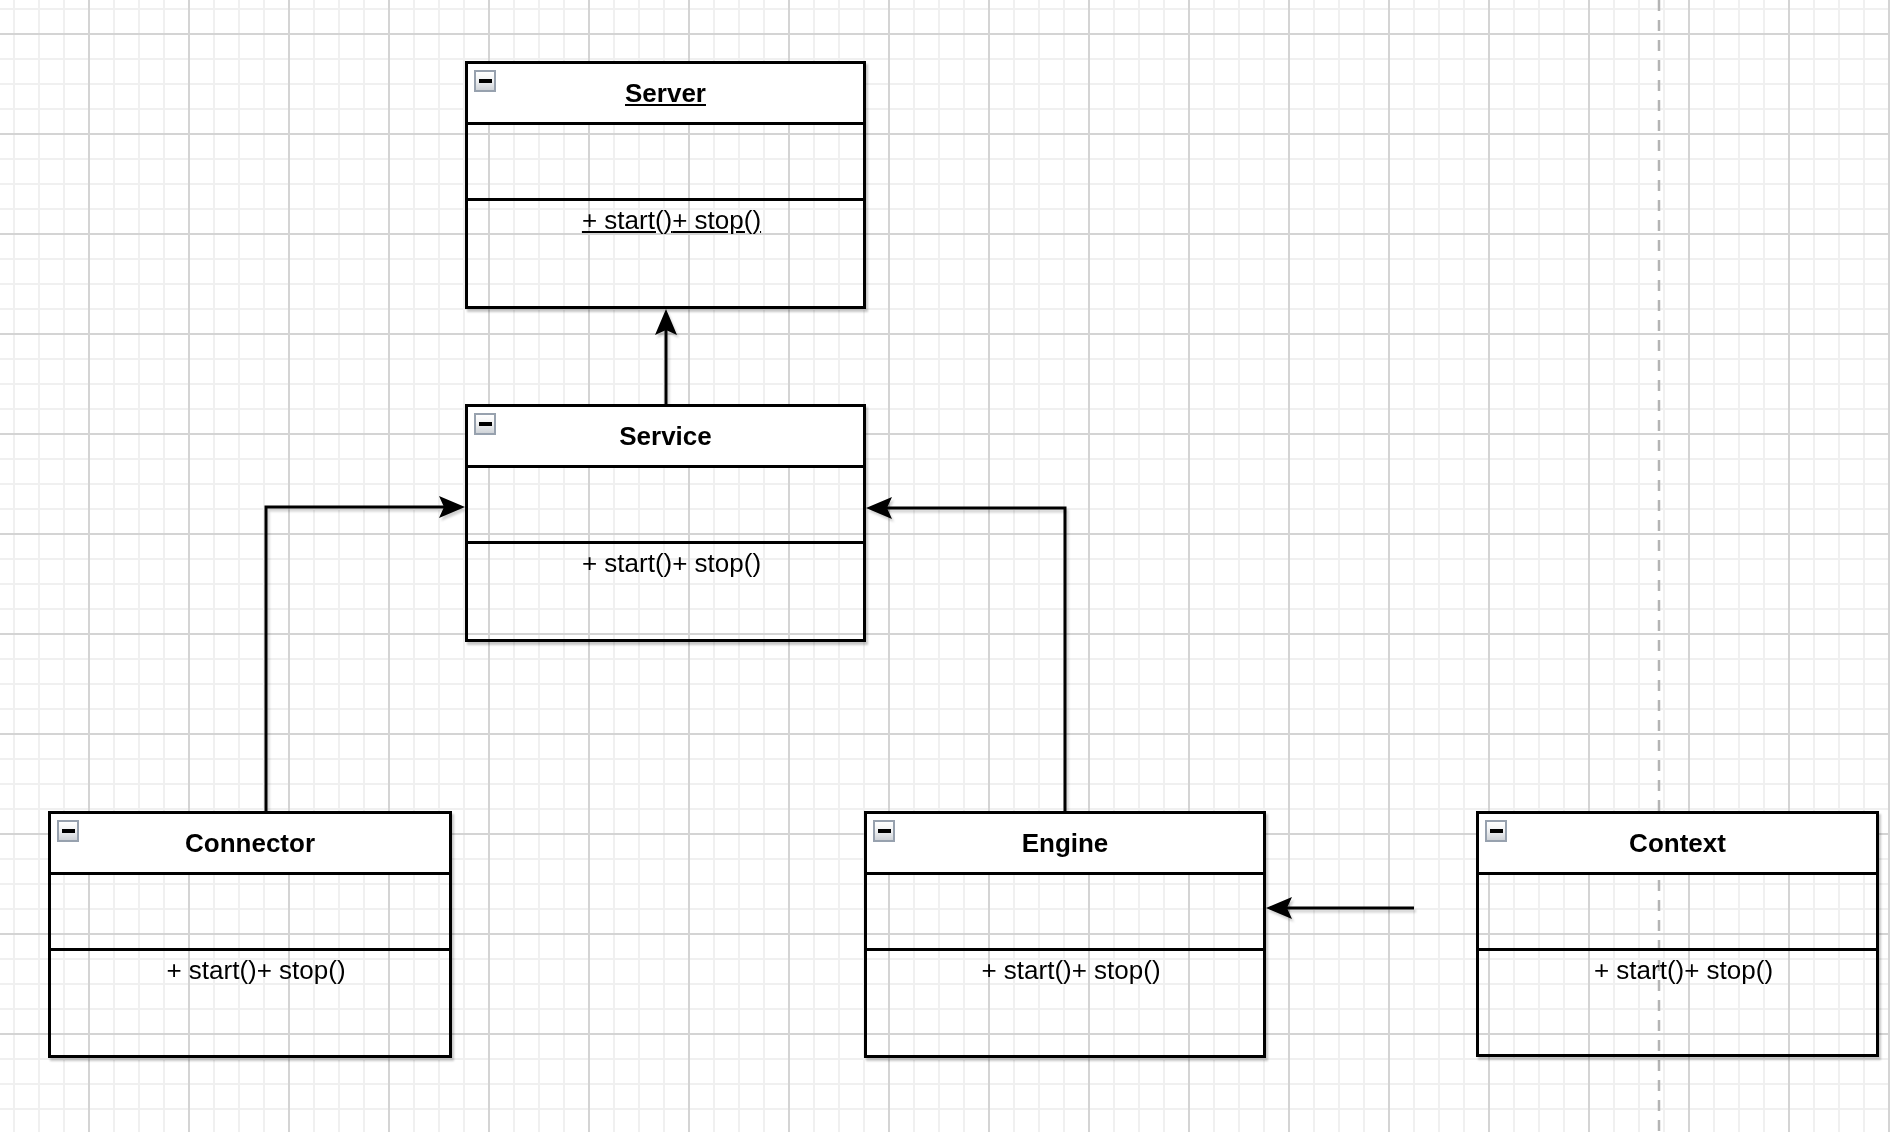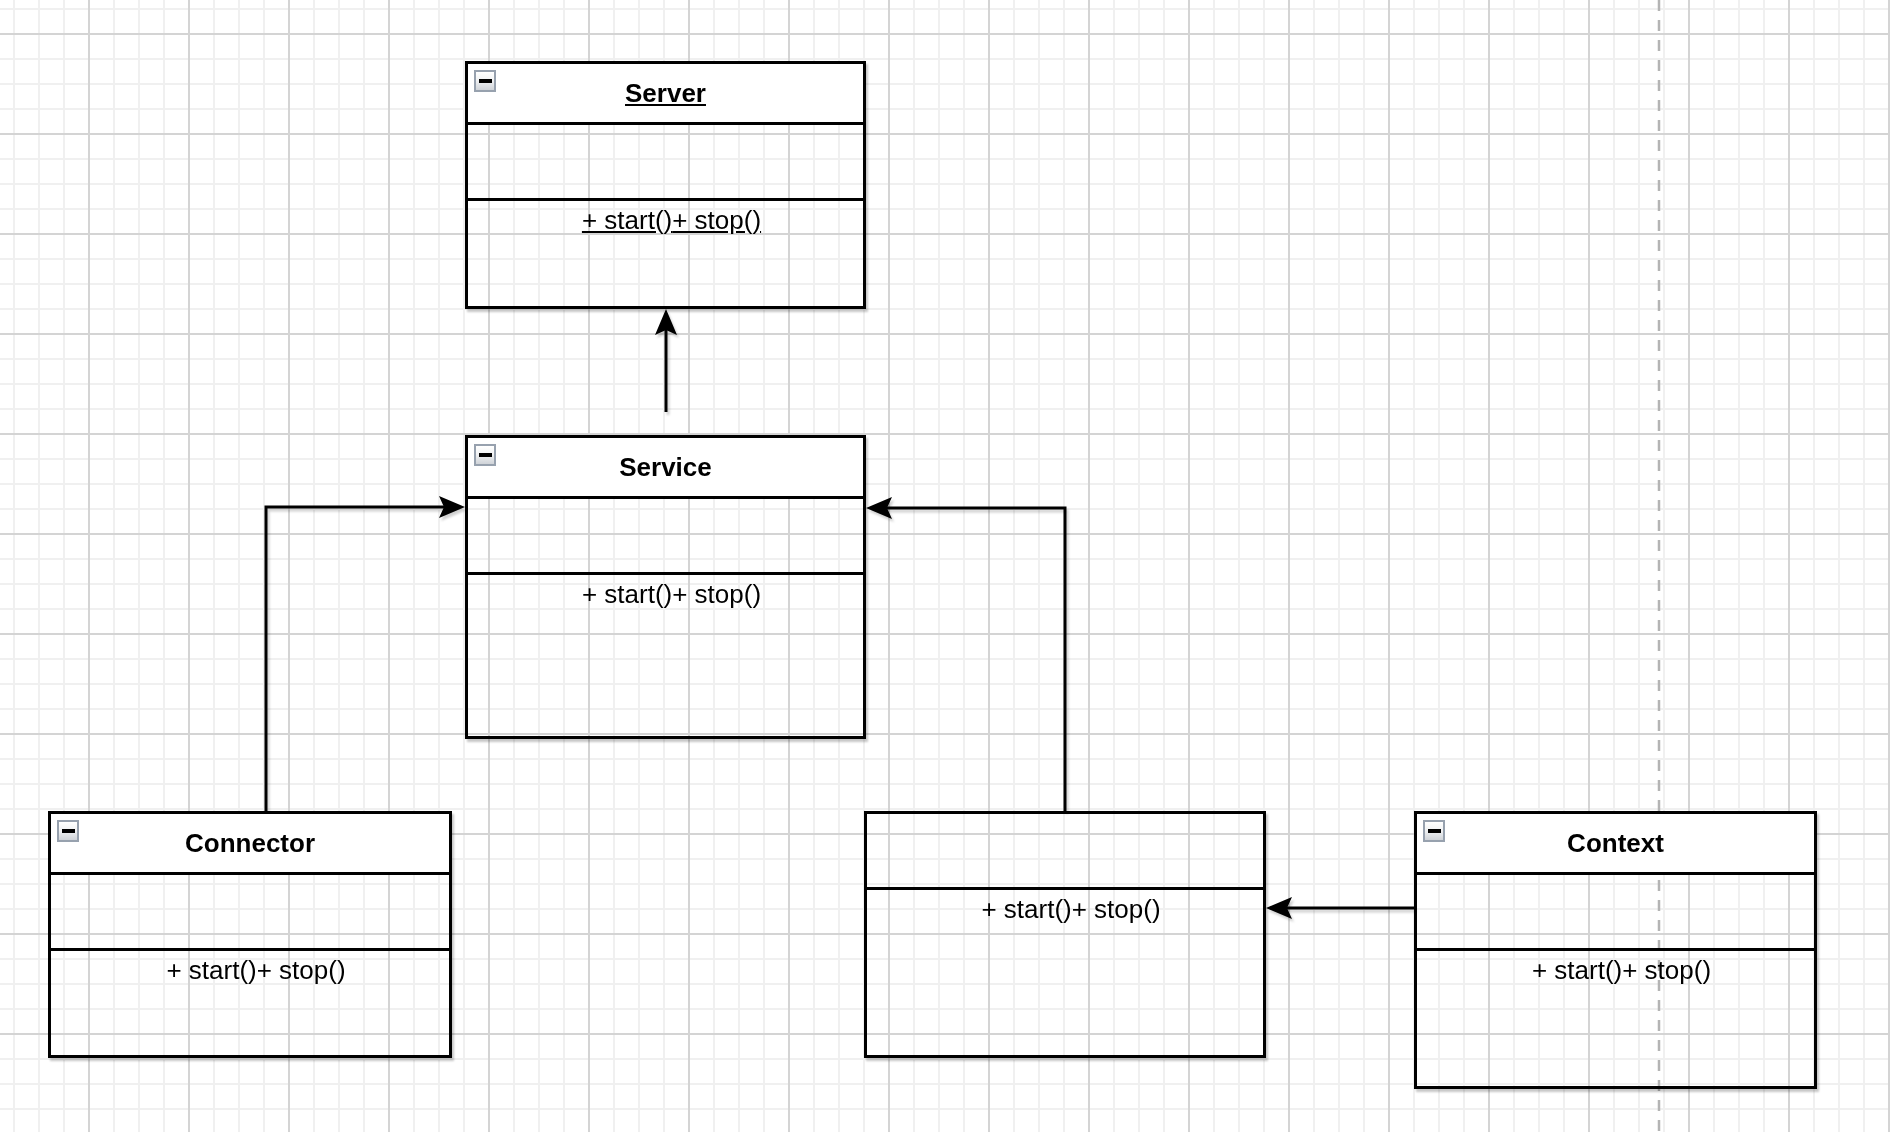--- a/index.html
+++ b/index.html
@@ -146,21 +146,21 @@
         </span>
       <span>Server</span>
     </div>
     <div class="uml-attrs"></div>
     <div class="uml-methods">
       <div class="uml-method">+ start()</div>
       <div class="uml-method">+ stop()</div>
     </div>
   </div>
 
-  <div class="uml-class" style="left:465px; top:435px; width:401px; height:304px;">
+  <div class="uml-class" style="left:465px; top:404px; width:401px; height:238px;">
     <div class="uml-title">
       <span class="collapse-btn">
           <span class="collapse-bar"></span>
         </span>
       <span>Service</span>
     </div>
     <div class="uml-attrs"></div>
     <div class="uml-methods">
       <div class="uml-method">+ start()</div>
       <div class="uml-method">+ stop()</div>
@@ -175,28 +175,34 @@
       <span>Connector</span>
     </div>
     <div class="uml-attrs"></div>
     <div class="uml-methods">
       <div class="uml-method">+ start()</div>
       <div class="uml-method">+ stop()</div>
     </div>
   </div>
 
   <div class="uml-class" style="left:864px; top:811px; width:402px; height:247px;">
-    <div class="uml-attrs"></div>
-    <div class="uml-methods">
-      <div class="uml-method">+ start()</div>
-      <div class="uml-method">+ stop()</div>
-    </div>
-  </div>
-
-  <div class="uml-class" style="left:1414px; top:811px; width:403px; height:278px;">
+    <div class="uml-title">
+      <span class="collapse-btn">
+          <span class="collapse-bar"></span>
+        </span>
+      <span>Engine</span>
+    </div>
+    <div class="uml-attrs"></div>
+    <div class="uml-methods">
+      <div class="uml-method">+ start()</div>
+      <div class="uml-method">+ stop()</div>
+    </div>
+  </div>
+
+  <div class="uml-class" style="left:1476px; top:811px; width:403px; height:246px;">
     <div class="uml-title">
       <span class="collapse-btn">
           <span class="collapse-bar"></span>
         </span>
       <span>Context</span>
     </div>
     <div class="uml-attrs"></div>
     <div class="uml-methods">
       <div class="uml-method">+ start()</div>
       <div class="uml-method">+ stop()</div>

